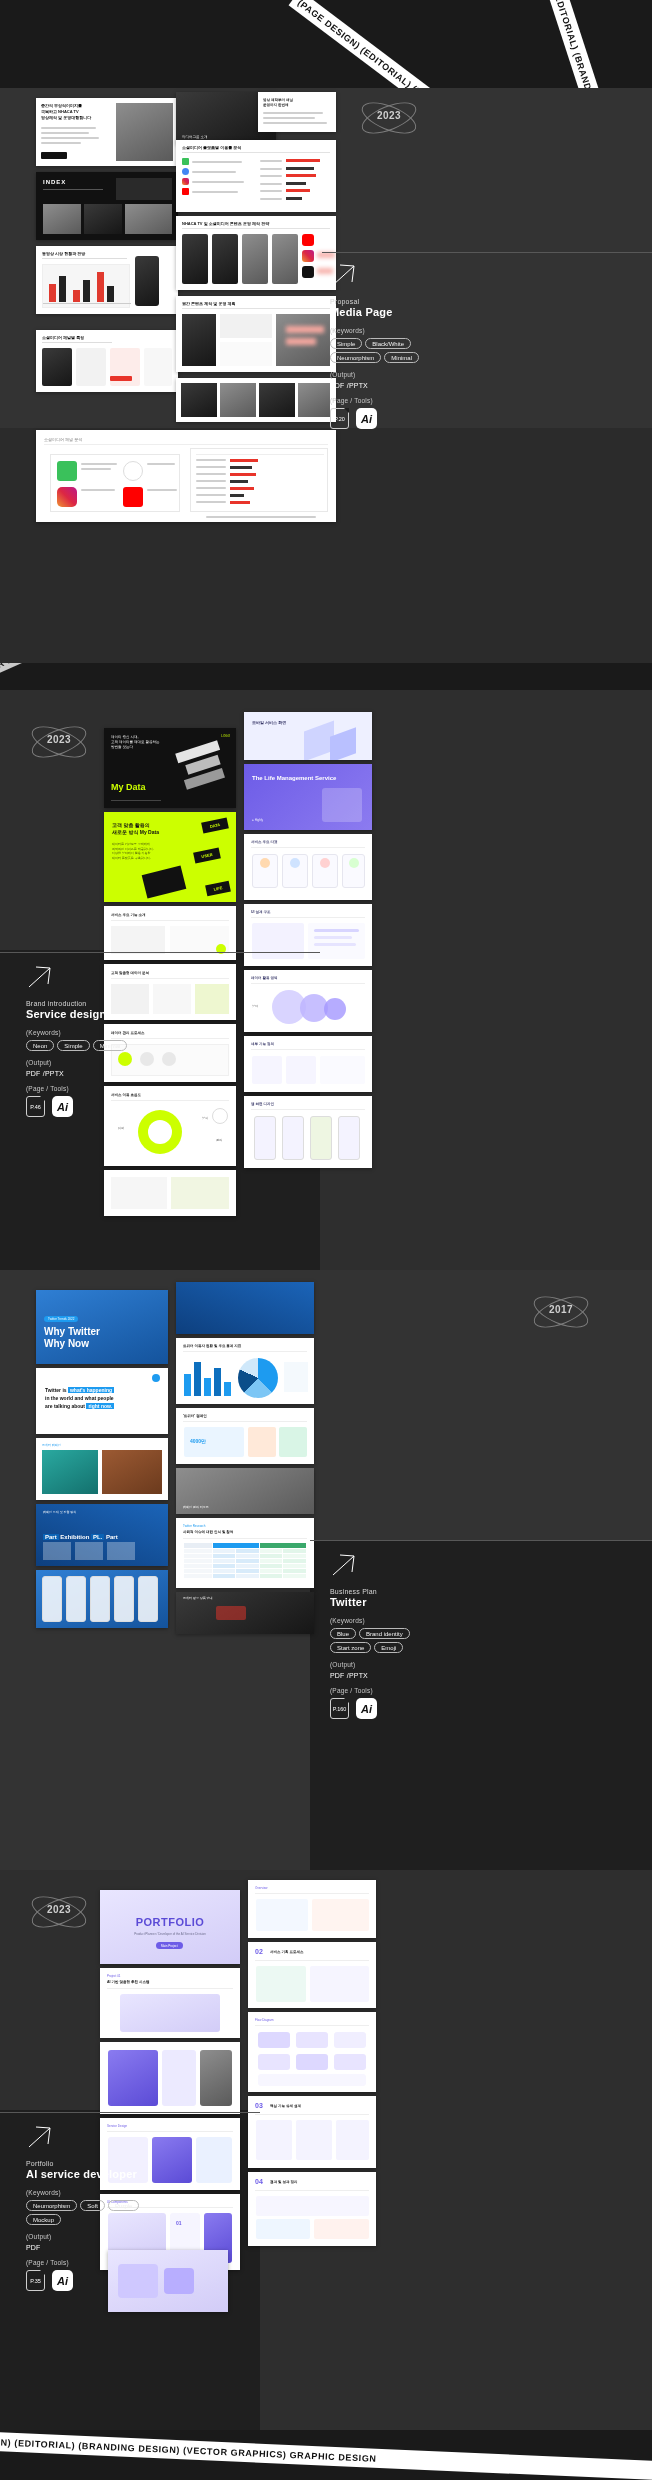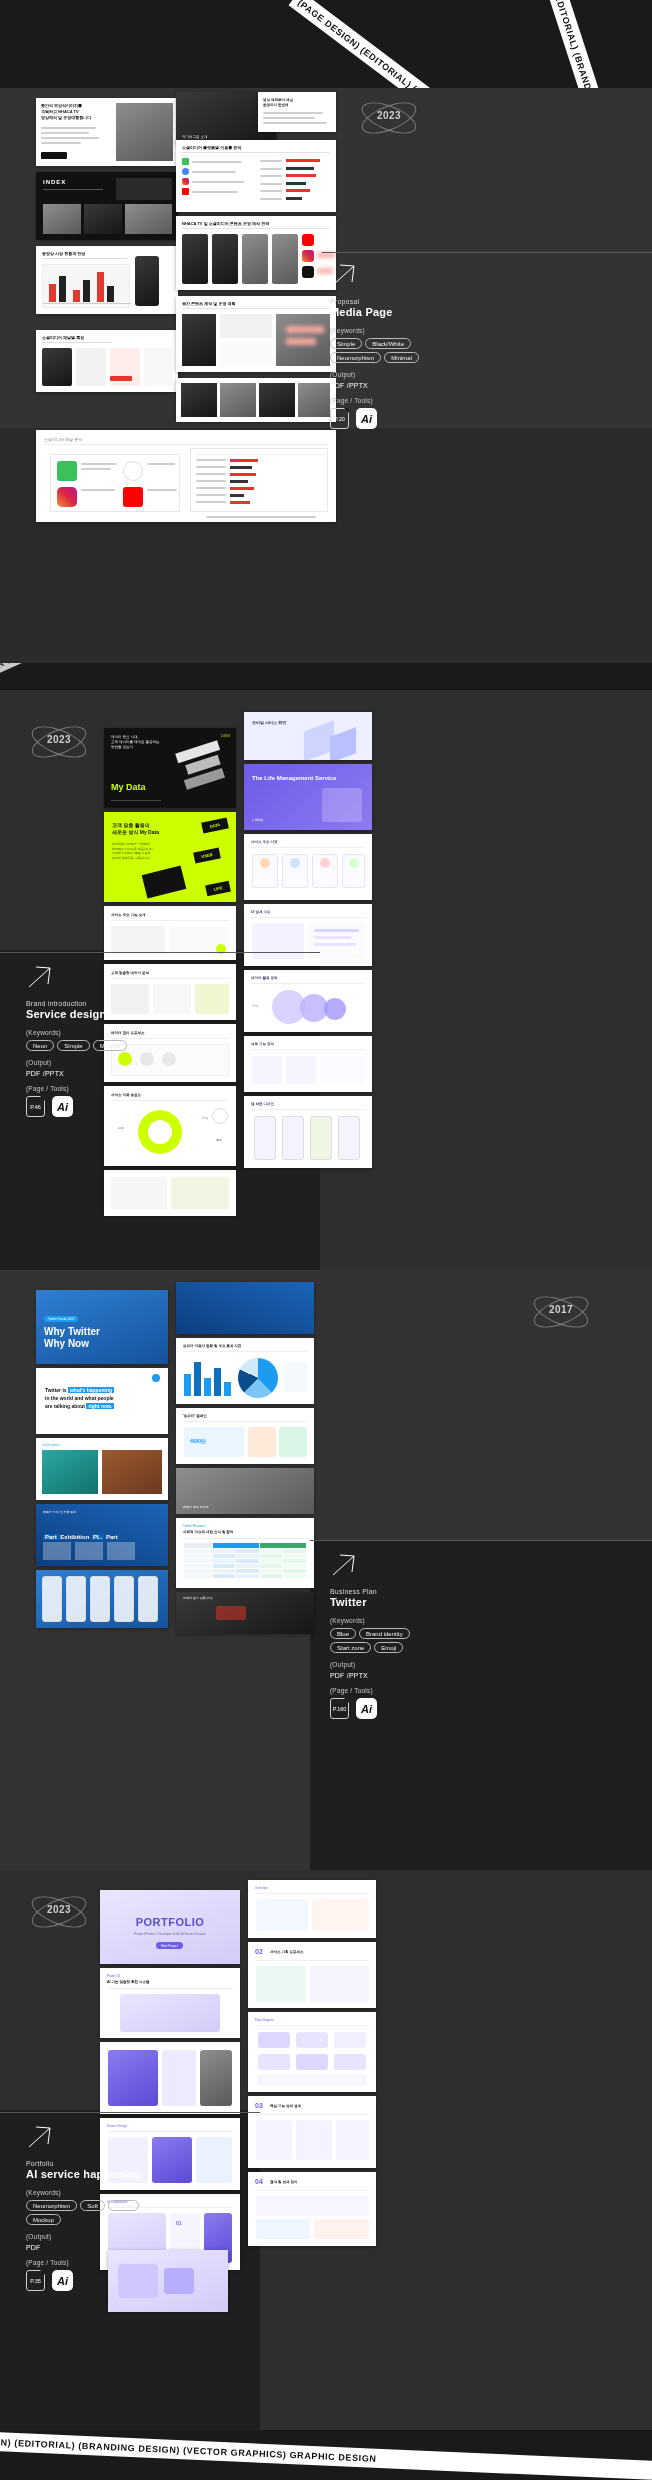--- a/index.html
+++ b/index.html
@@ -791,21 +791,21 @@
     <div class="ph" style="left:66px;top:47px;width:55px;height:20px;background:#fff2ee;border-radius:2px;"></div>
   </div>
 
   <div class="divider" style="left:0px;top:2112px;width:260px;"></div>
   <div class="info" style="left:26px;top:2124px;">
     <svg class="arrow" viewBox="0 0 28 26">
       <path d="M3 23 L24 4" stroke="#fff" stroke-width="1" fill="none"></path>
       <path d="M10 3 L24 4 L22 20" stroke="#fff" stroke-width="1" fill="none"></path>
     </svg>
     <div class="kicker">Portfolio</div>
-    <div class="name">AI service happening</div>
+    <div class="name">AI service developer</div>
     <div class="lbl">(Keywords)</div>
     <div class="chips">
       <span class="chip">Neumorphism</span>
       <span class="chip">Soft</span>
       <span class="chip">Purple</span>
       <span class="chip">Mockup</span>
     </div>
     <div class="lbl">(Output)</div>
     <div class="out">PDF</div>
     <div class="lbl">(Page / Tools)</div>

